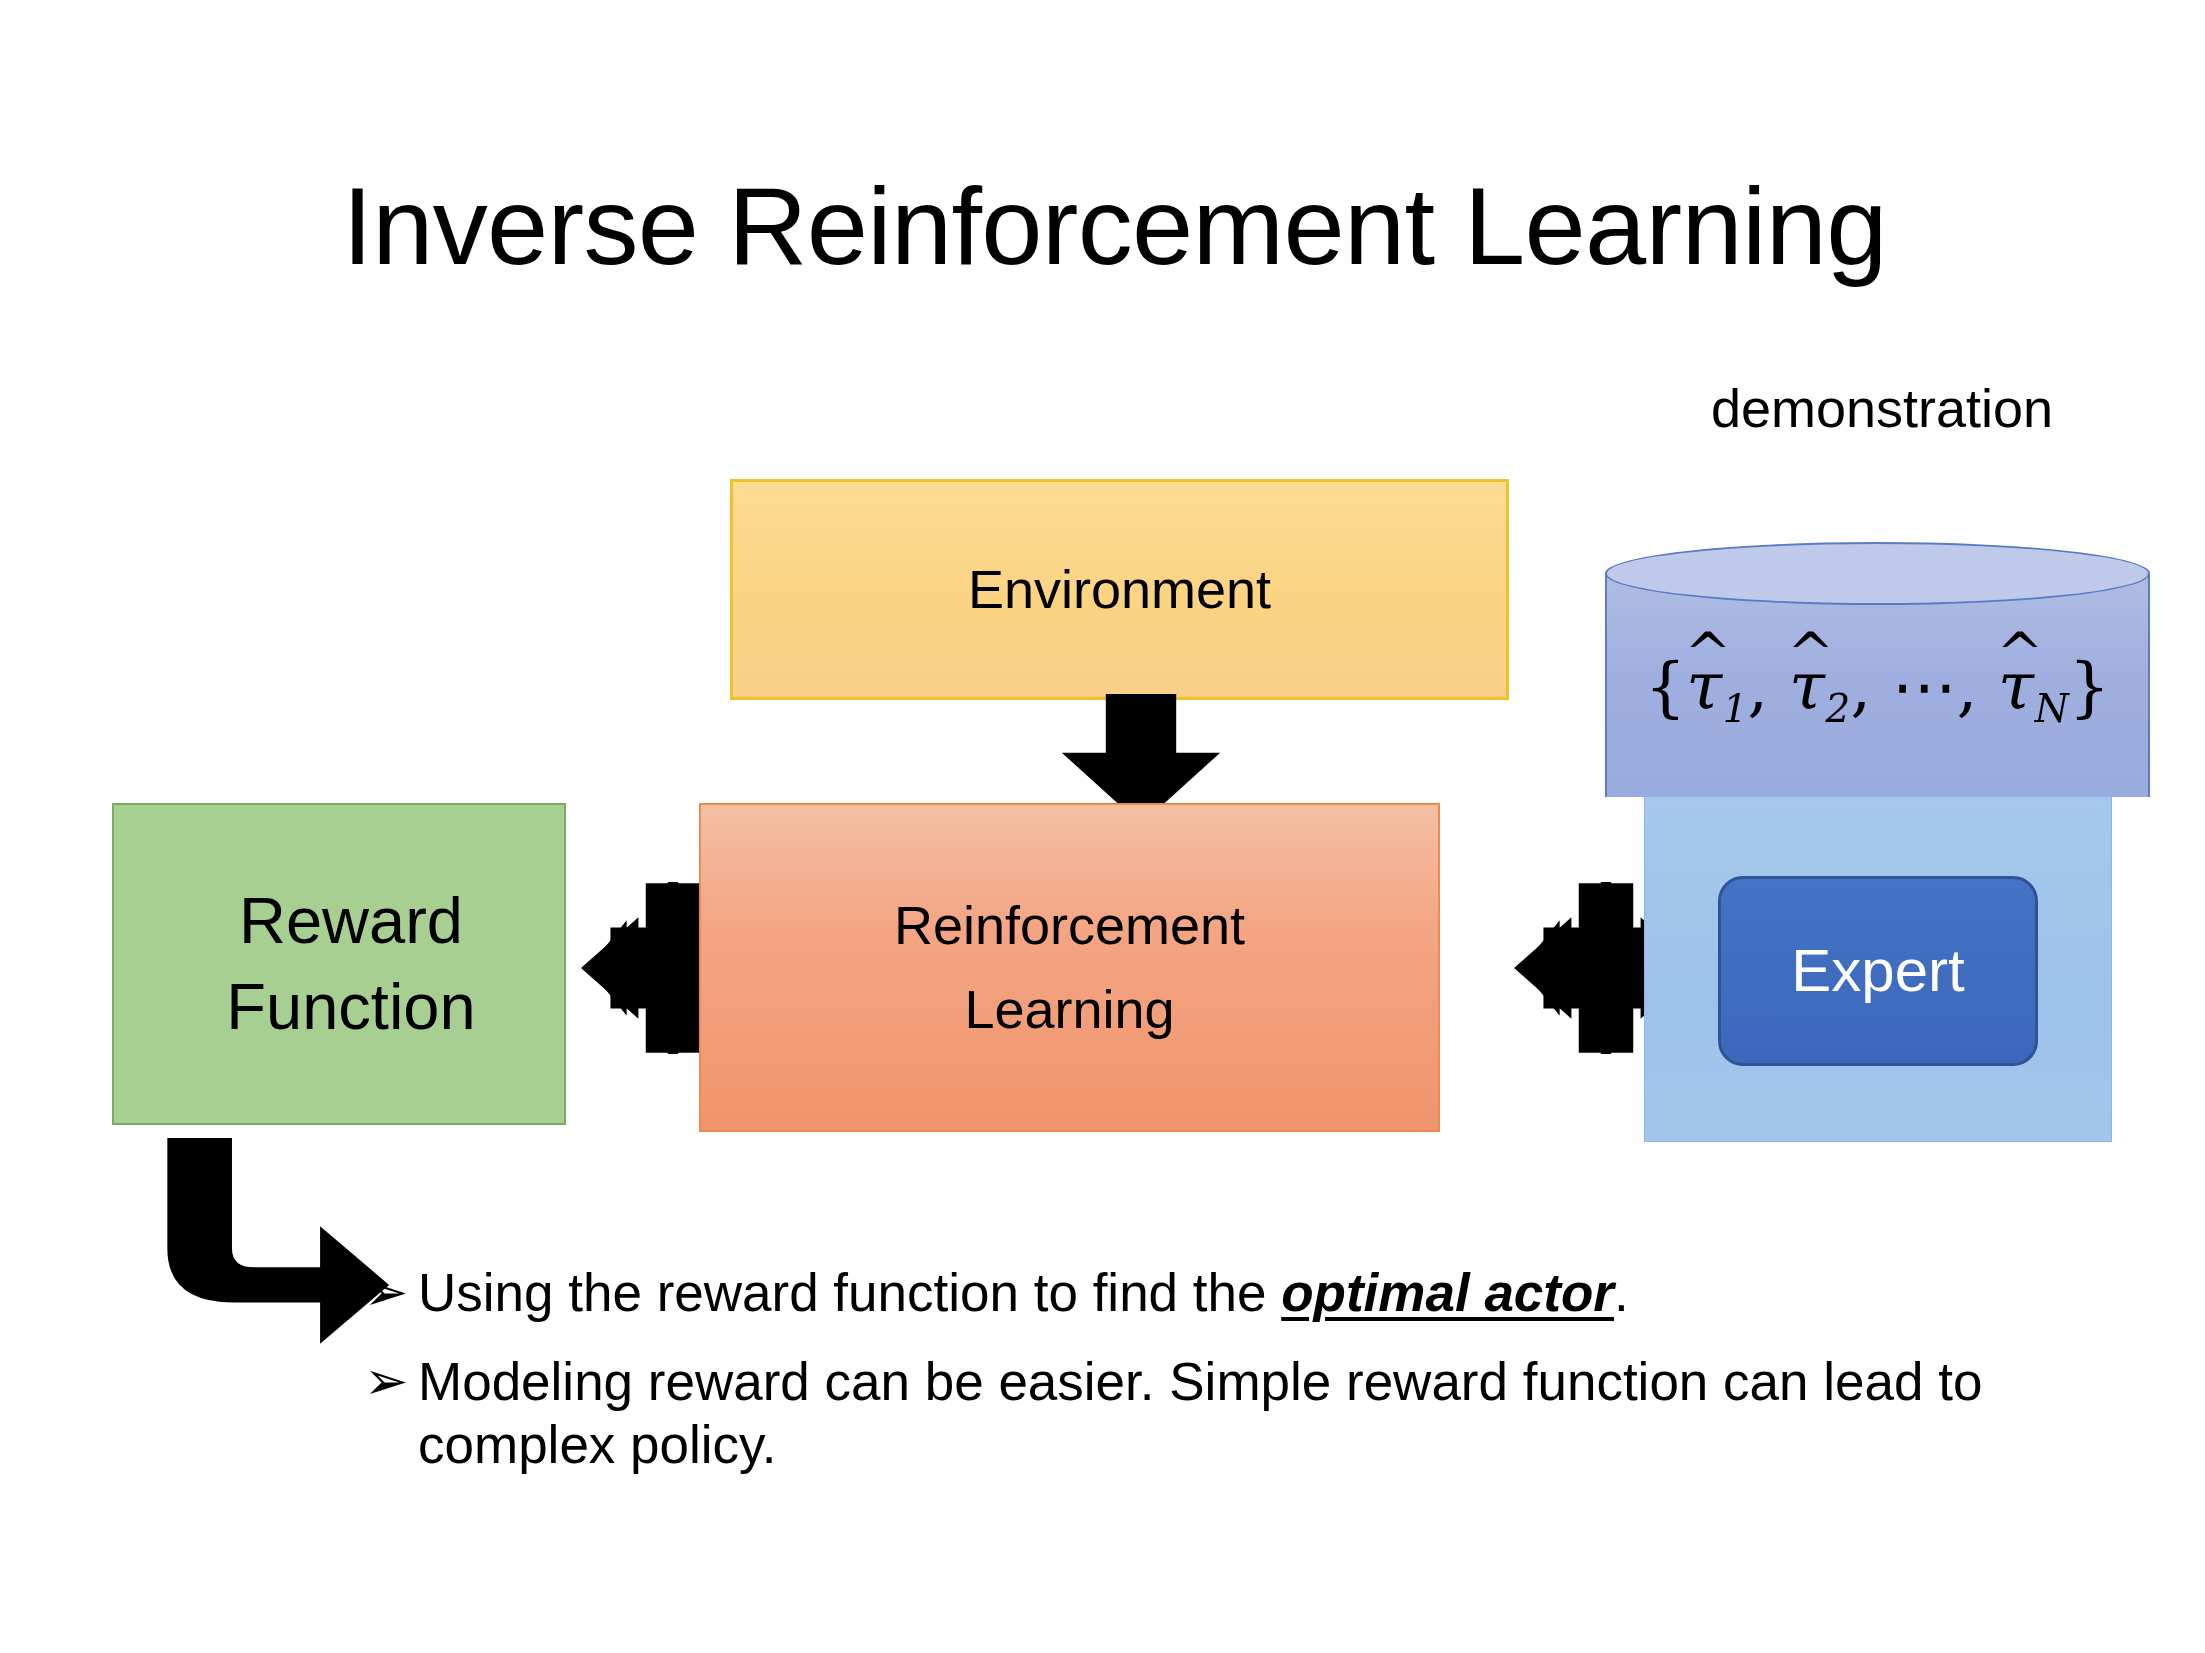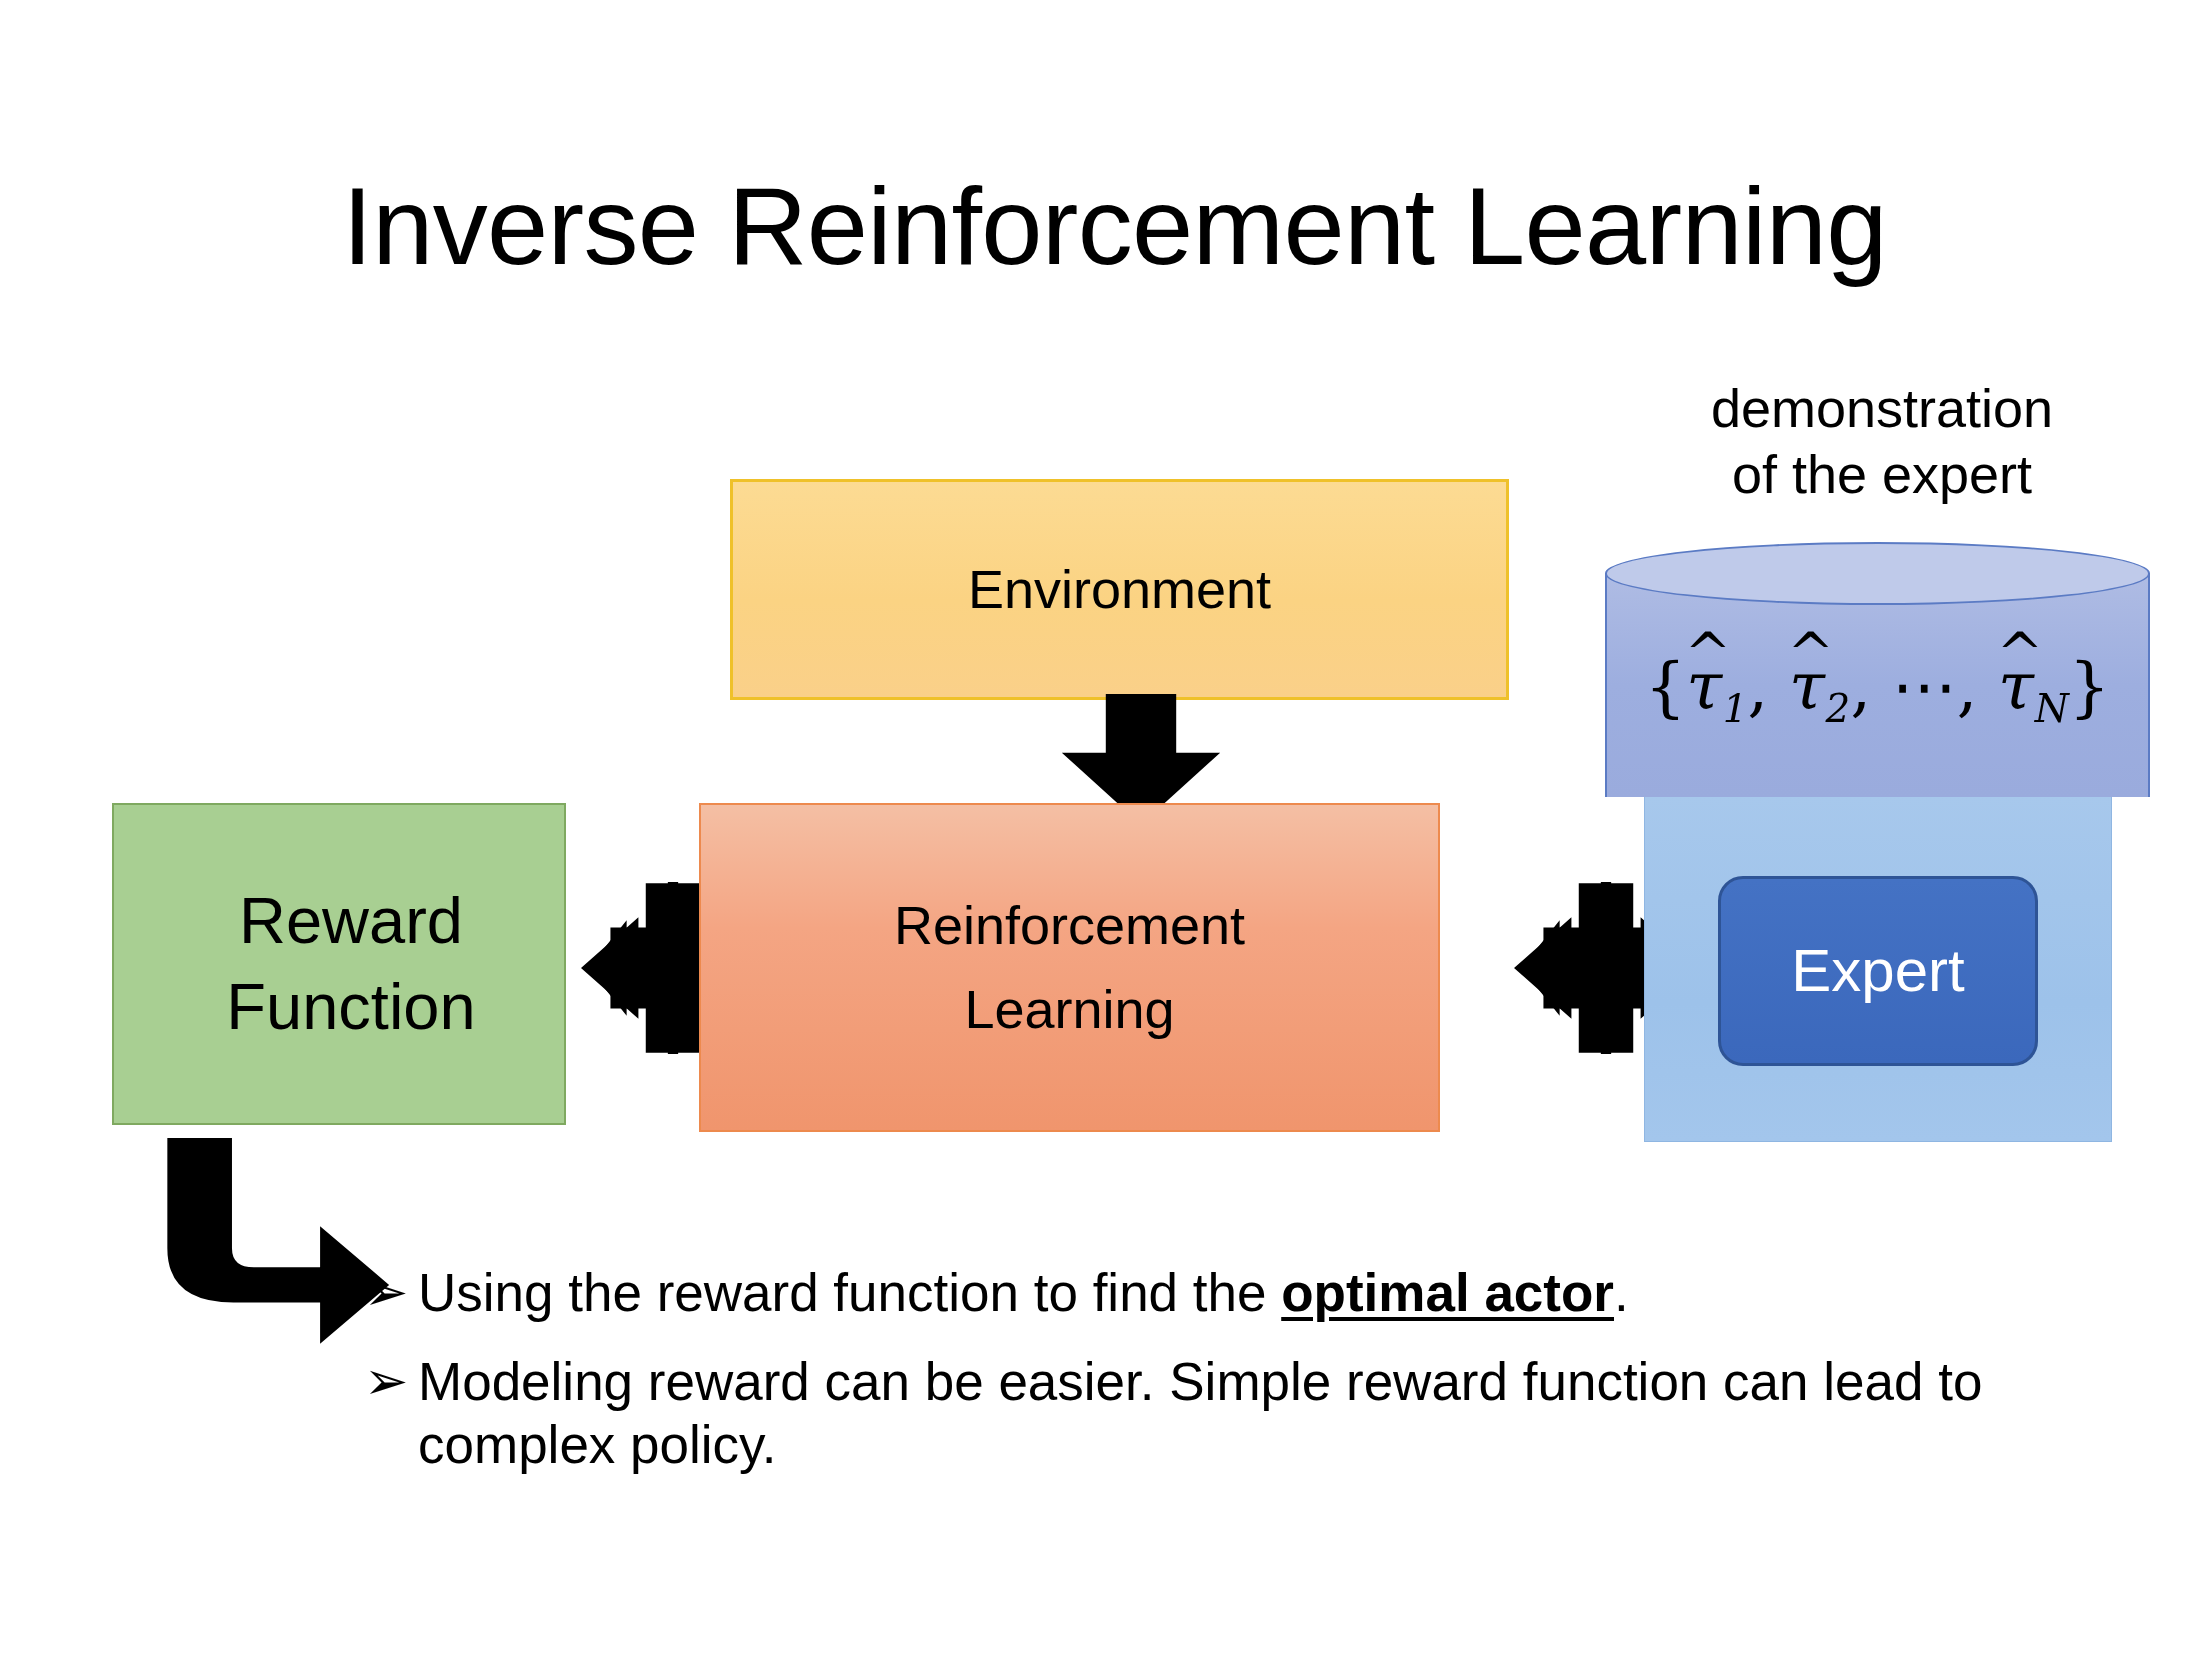--- a/index.html
+++ b/index.html
@@ -221,20 +221,21 @@
     font-size: 53px;
     line-height: 1.18;
   }
   .bullet-text {
     flex: 1 1 auto;
     font-size: 53px;
     line-height: 1.2;
   }
   .emph {
     font-weight: bold;
+    font-style: italic;
     text-decoration: underline;
     text-underline-offset: 5.9px;
     text-decoration-thickness: 3.7px;
   }
 </style>
 </head>
 <body>
 
 <div id="slide">
 
@@ -279,21 +280,20 @@
       <polygon points="118,8 118,92 62,92 62,60 10,125 62,190 62,158 118,158 118,242
                         132,242 132,158 188,158 188,190 240,125 188,60 188,92 132,92 132,8"></polygon>
       <polygon points="88,10 162,10 162,72 88,72"></polygon>
       <polygon points="88,178 162,178 162,240 88,240"></polygon>
       <polygon points="40,70 210,70 210,180 40,180"></polygon>
     </g>
   </svg>
 
   <div id="demo-caption">
     <div>demonstration</div>
-    <div>of the expert</div>
   </div>
 
   <div id="expert-panel"></div>
 
   <div id="expert-box">
     <span id="expert-label">Expert</span>
   </div>
 
   <div id="cylinder">
     <div id="cyl-bottom"></div>

